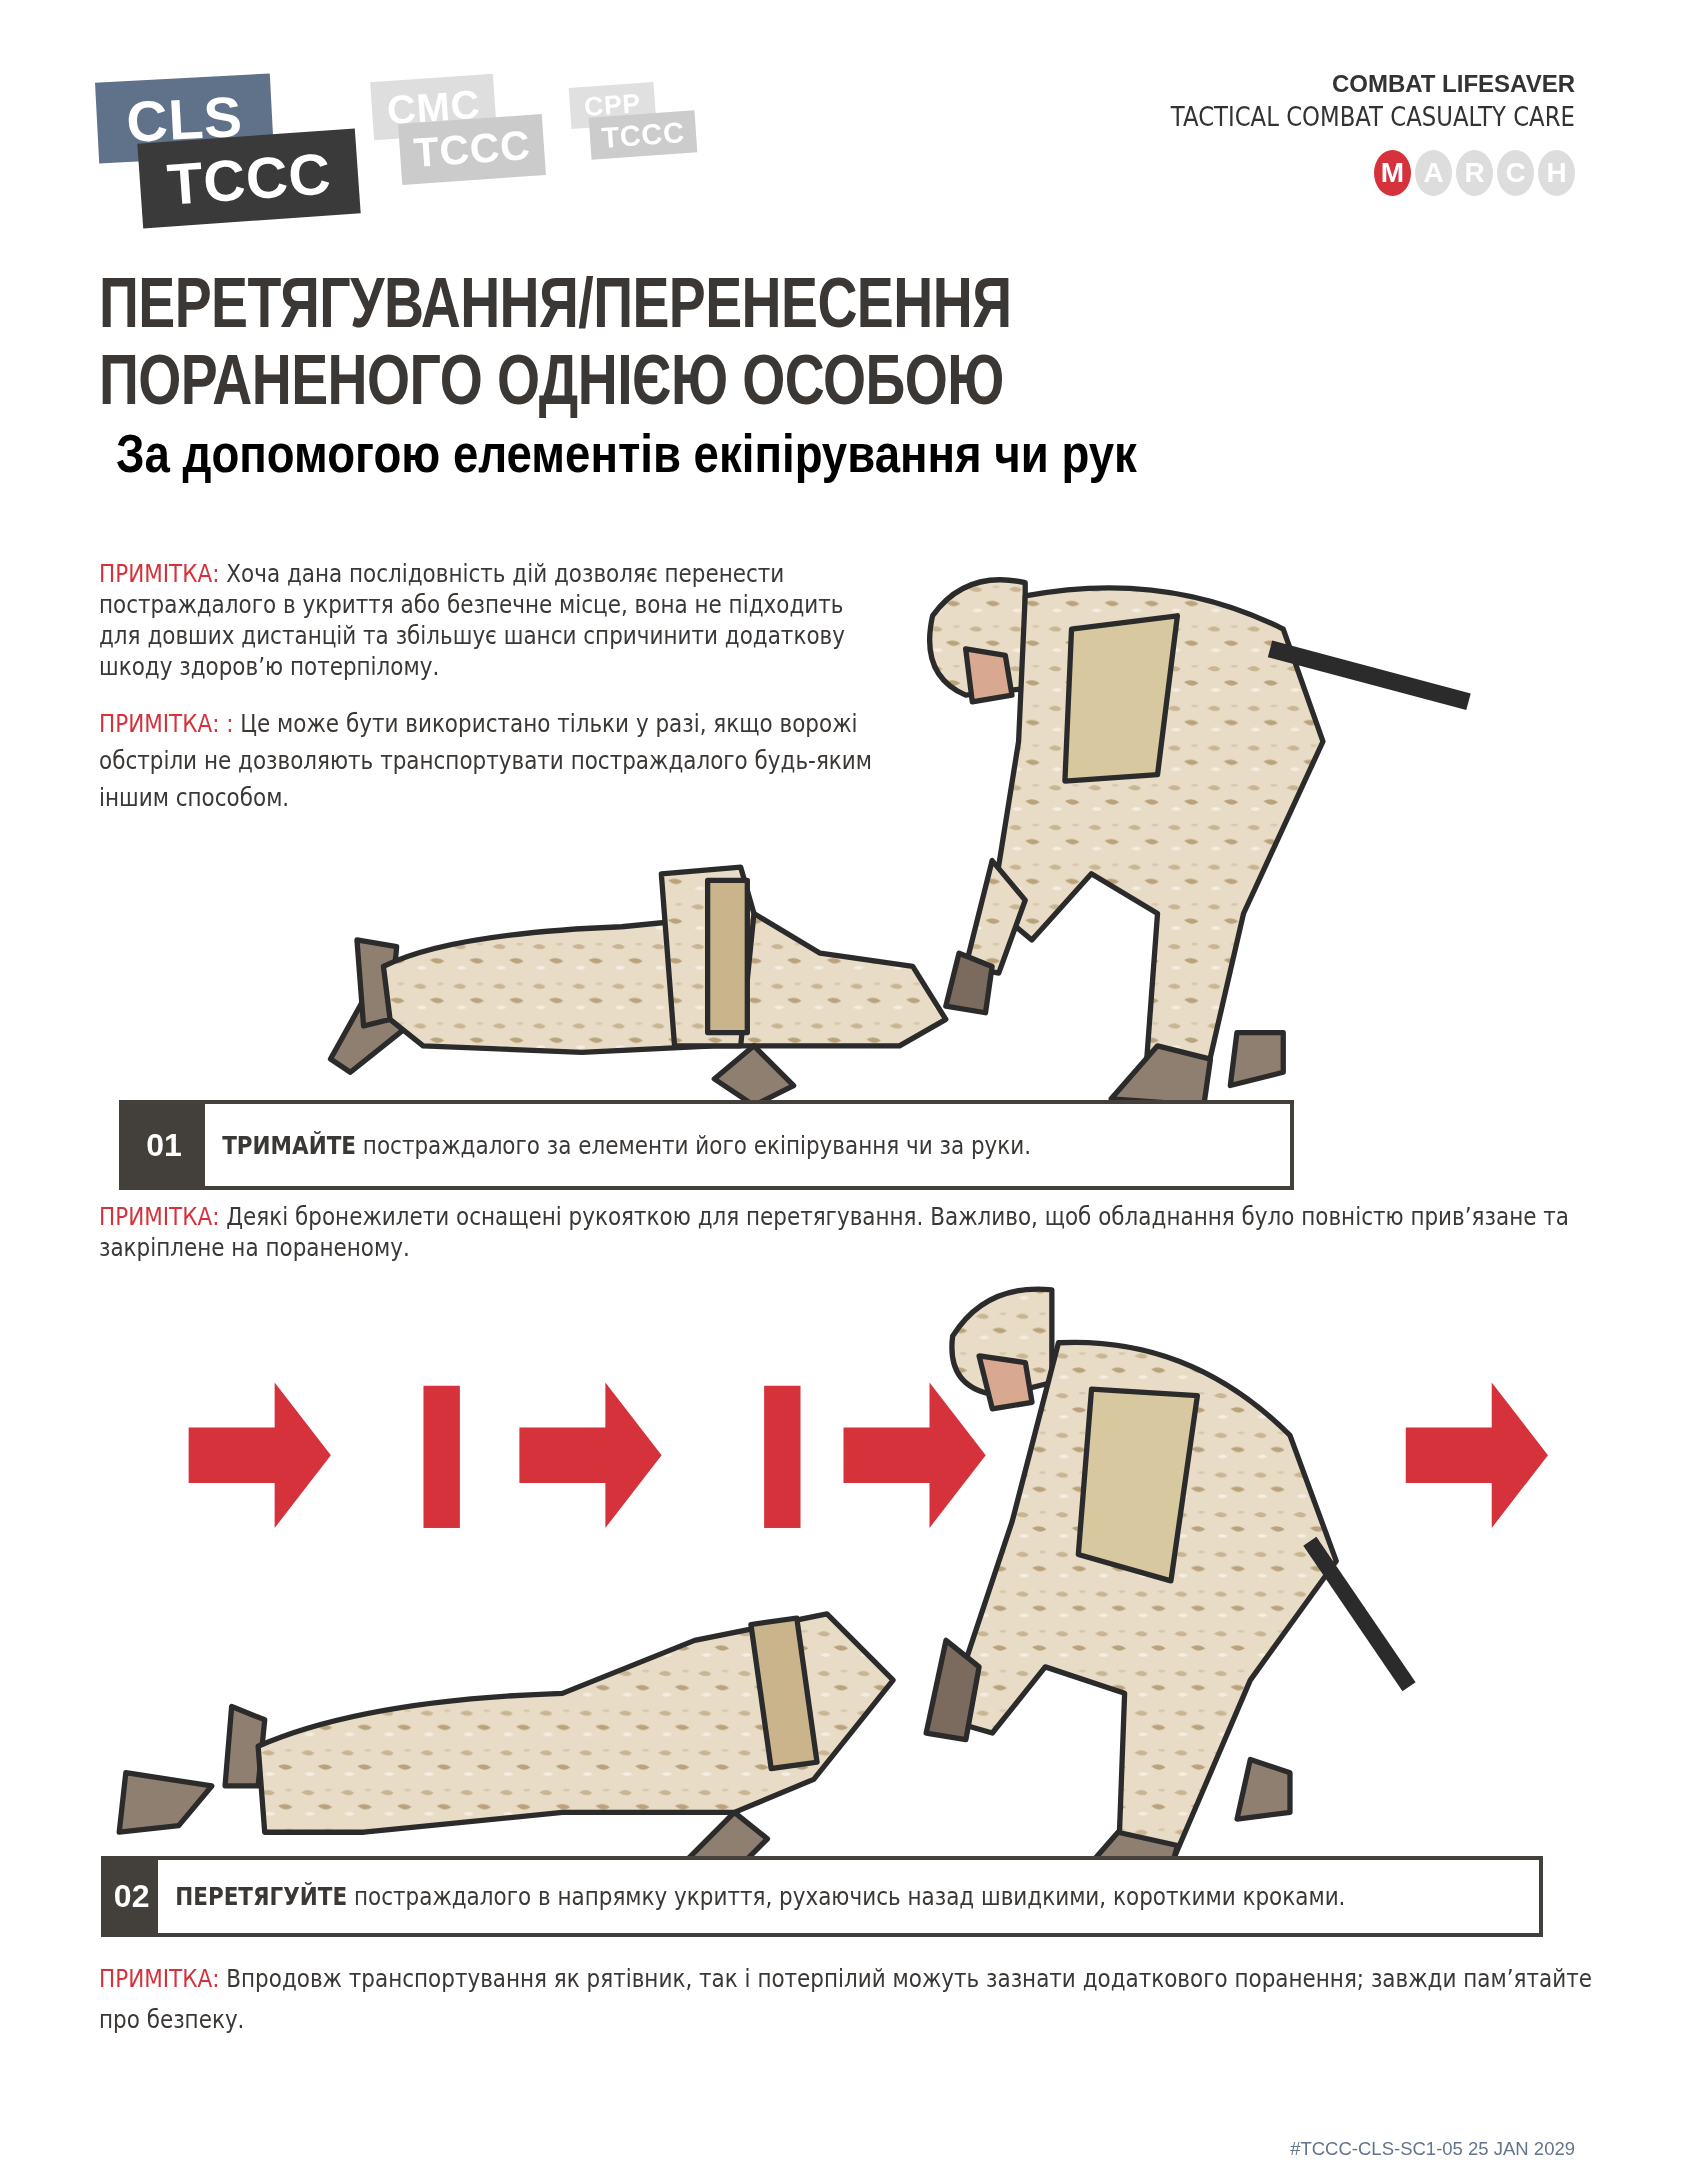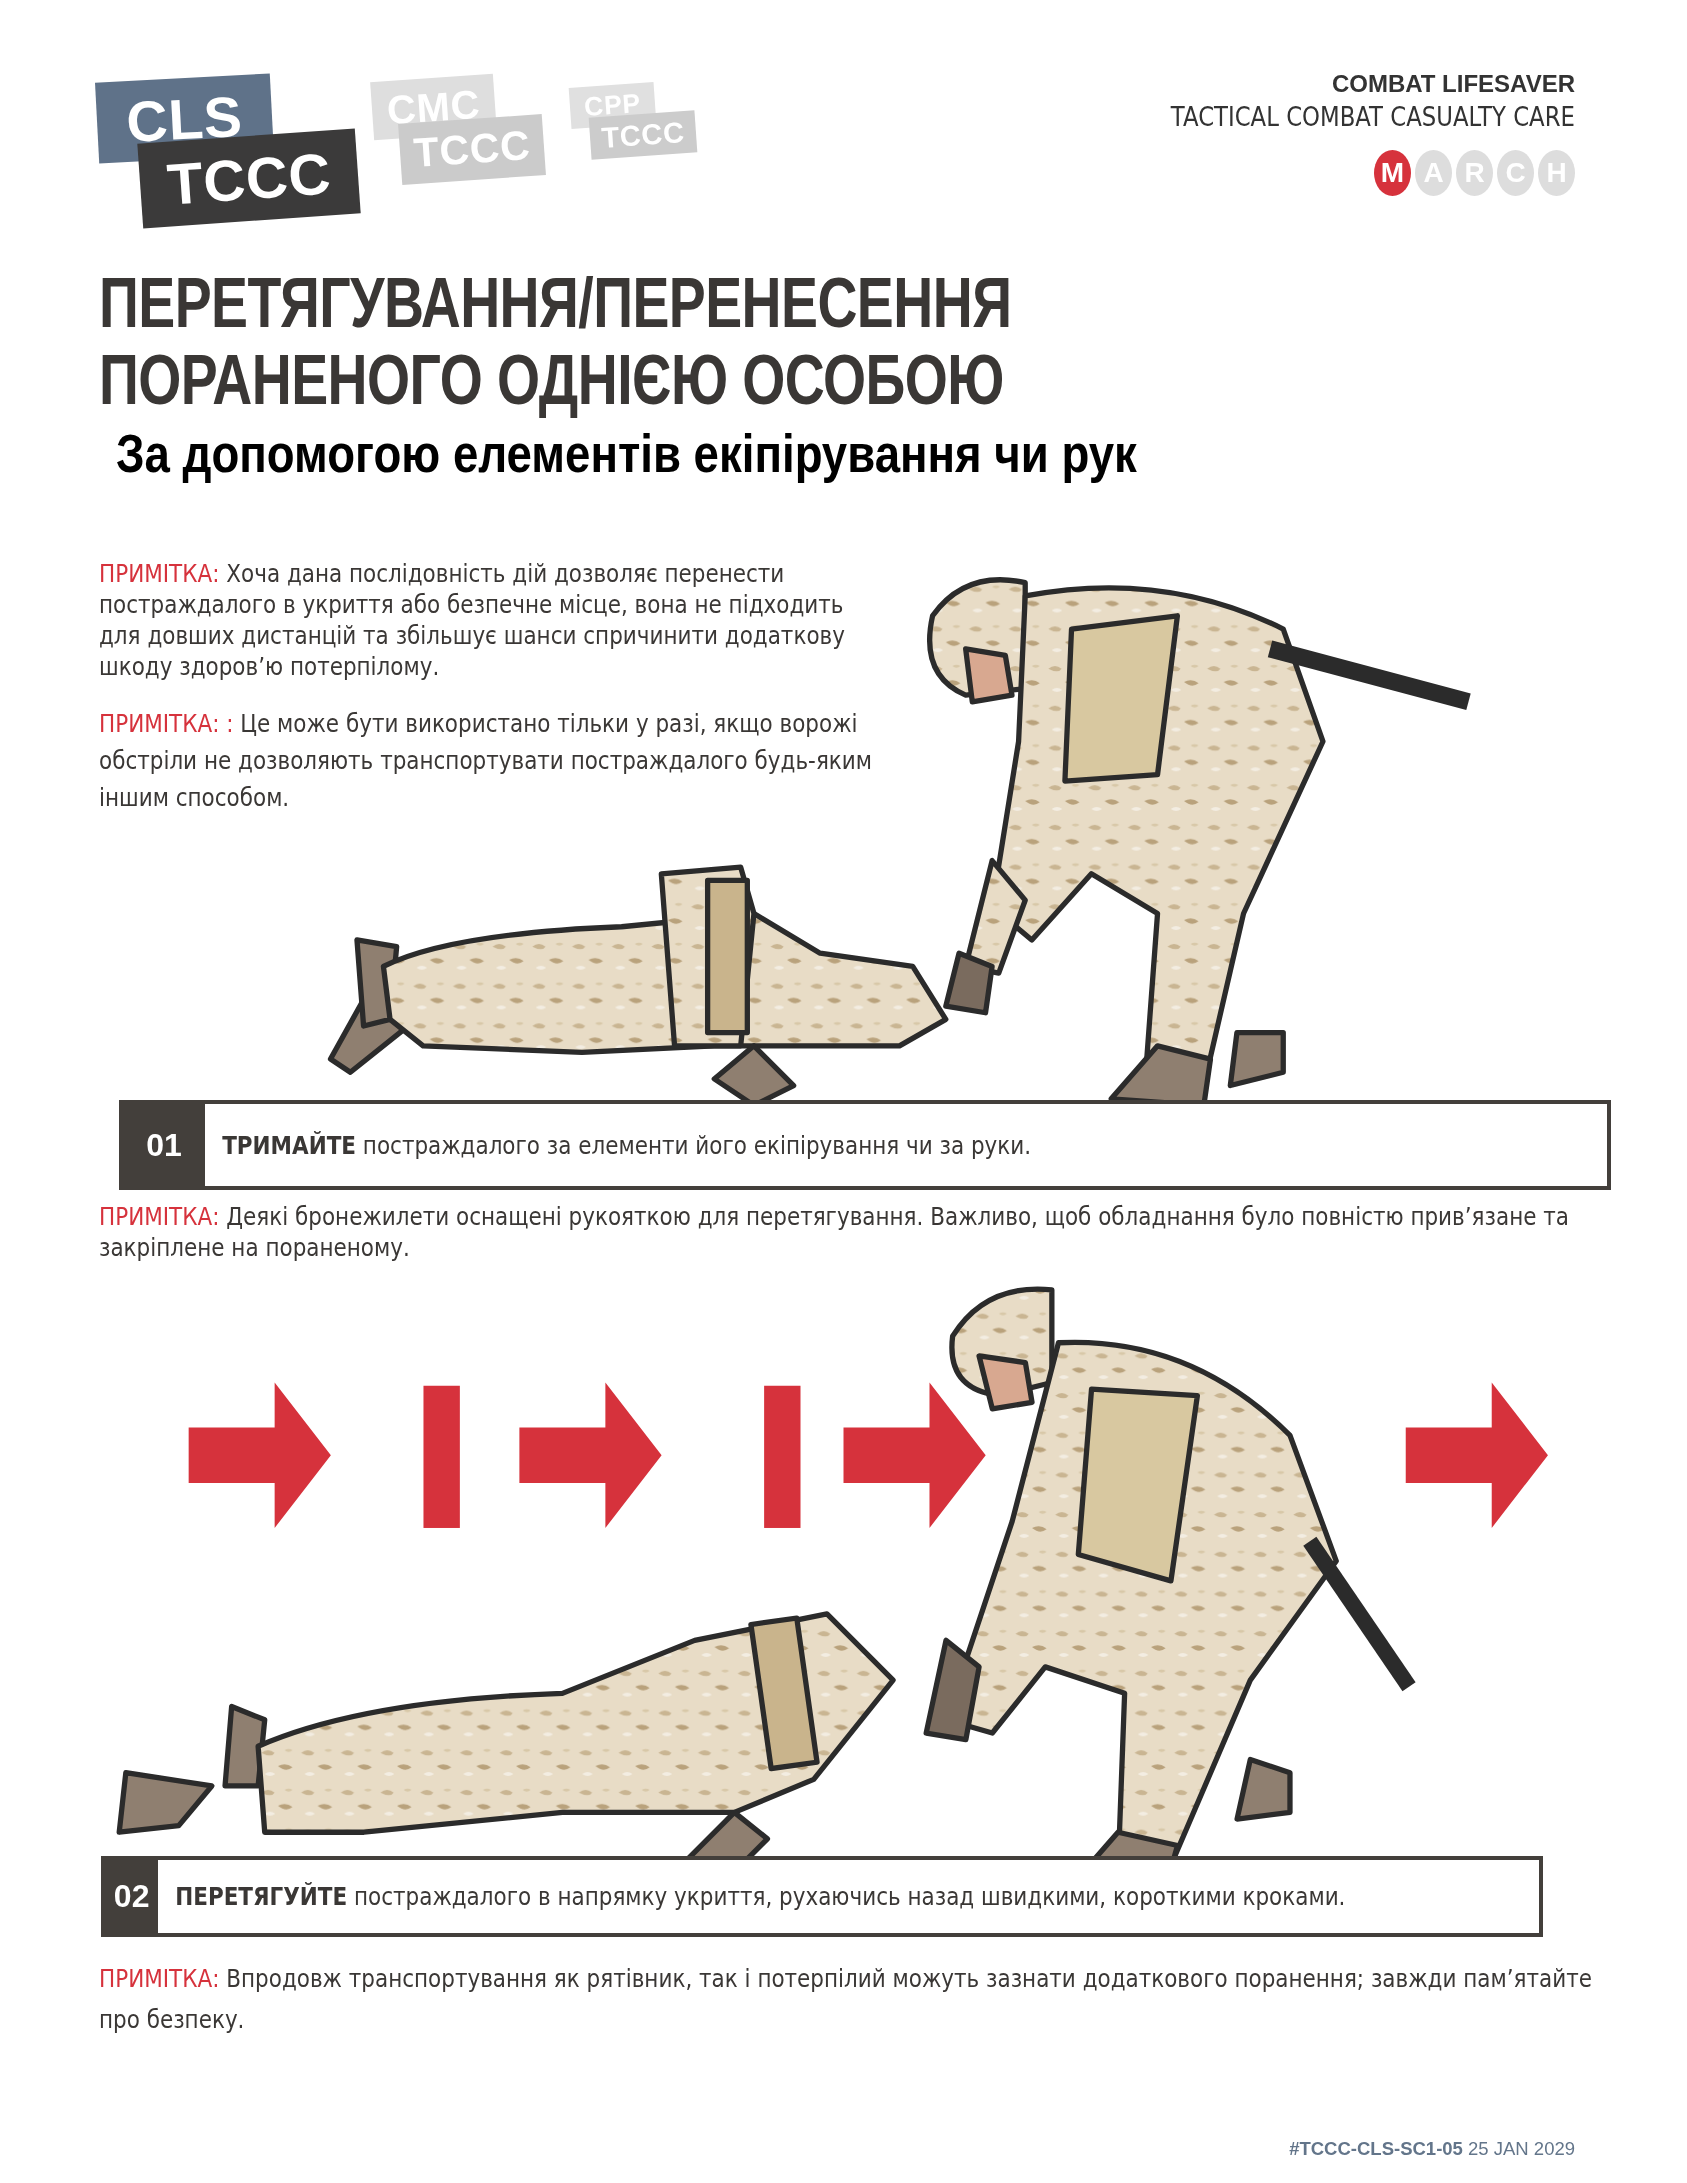--- a/index.html
+++ b/index.html
@@ -44,27 +44,27 @@
   .n3 { left:99px; top:1201px; width:1760px; }
   .n4 { left:99px; top:1958px; width:1760px; line-height:41px; }
 
   
   .step { position:absolute; border:4px solid #433f3b; background:#fff; display:flex; align-items:center; box-sizing:border-box; }
   .step .num { background:#433f3b; color:#fff; height:100%; display:flex; align-items:center; justify-content:center;
                font-family:"Liberation Sans", sans-serif; font-weight:700; font-size:32px; }
   .step .txt { font-family:"DejaVu Sans", sans-serif; font-size:25px; color:#3a3735; padding-left:20px;
                transform:scaleX(0.86); transform-origin:left center; white-space:nowrap; }
   .step .txt b { font-weight:700; }
-  .s1 { left:119px; top:1100px; width:1492px; height:90px; }
+  .s1 { left:119px; top:1100px; width:1175px; height:90px; }
   .s1 .num { width:82px; }
   .s2 { left:101px; top:1856px; width:1442px; height:81px; }
   .s2 .num { width:82px; }
 
   .footer { right:112px; top:2138px; font-size:18.5px; color:#63758a; font-family:"Liberation Sans", sans-serif; }
-  .footer b { font-weight:700; }
+  .footer b { font-weight:400; }
 
   svg.ill { position:absolute; }
 </style>
 </head>
 <body>
 
 <div class="logo-block cls">CLS</div>
 <div class="logo-block tccc1">TCCC</div>
 <div class="logo-block cmc">CMC</div>
 <div class="logo-block tccc2">TCCC</div>

